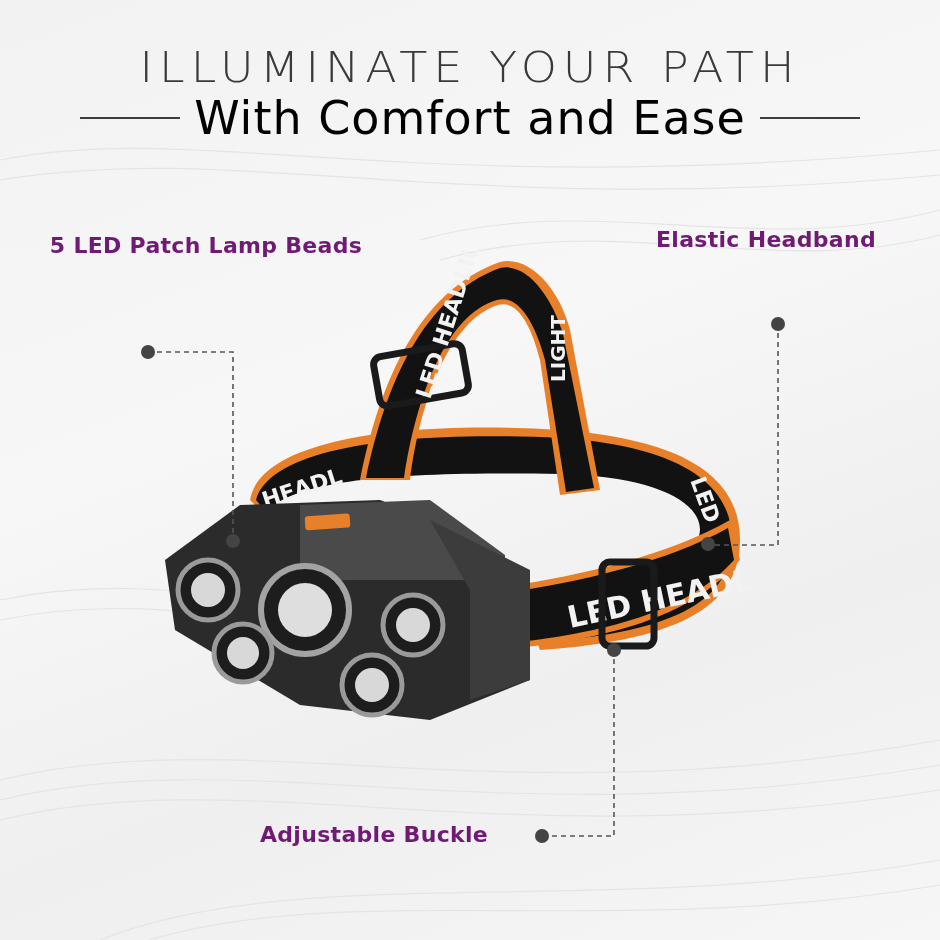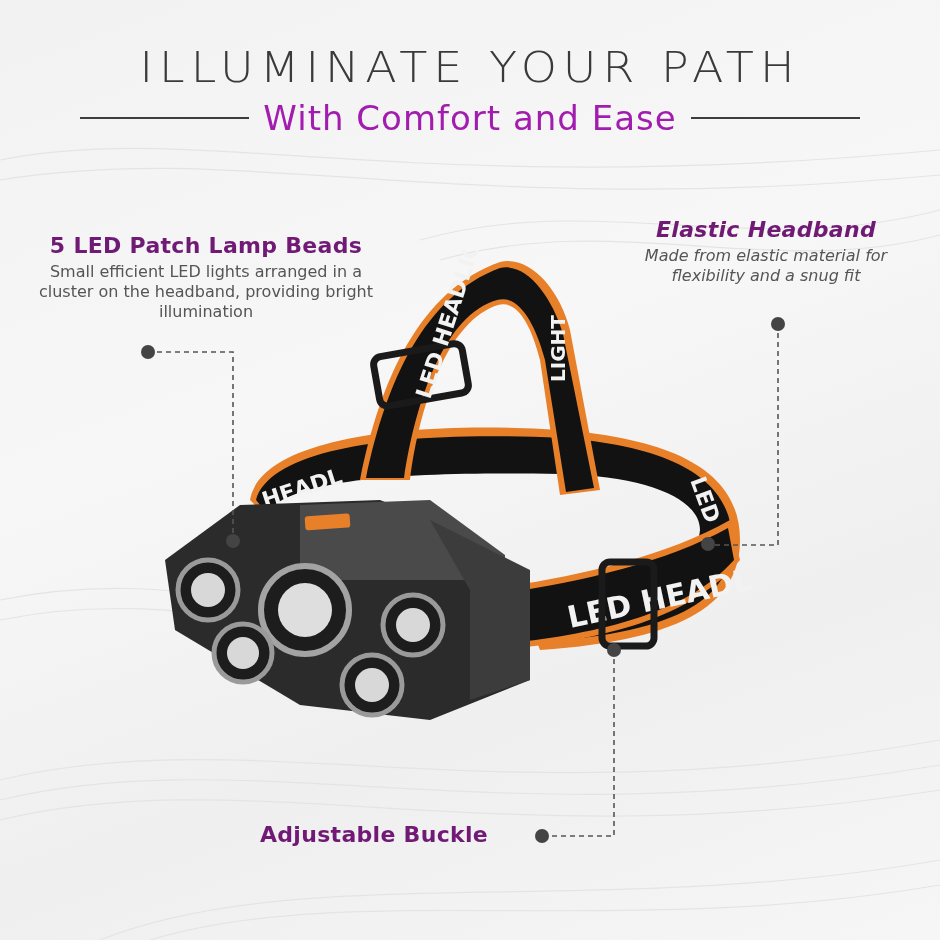--- a/index.html
+++ b/index.html
@@ -14,26 +14,26 @@
     position:absolute; top:40px; left:0; width:940px; text-align:center;
     font-family:"DejaVu Sans", sans-serif; font-weight:300;
     font-size:46px; letter-spacing:6px; color:#3a3a3a; line-height:54px;
     transform: scaleY(0.92);
   }
   .subtitle-row {
     position:absolute; top:96px; left:80px; width:780px; height:44px;
     display:flex; align-items:center; justify-content:center; gap:14px;
   }
   .rule { flex:1; height:2px; background:#3d3d3d; }
-  .subtitle { font-size:34px; color:#a21caf; font-family:"DejaVu Sans", sans-serif; letter-spacing:1px; white-space:nowrap; }
+  .subtitle { font-size:46px; color:#000000; font-family:"DejaVu Sans", sans-serif; letter-spacing:1px; white-space:nowrap; }
   .callout { position:absolute; text-align:center; }
   .callout h2 { margin:0; font-size:22px; font-weight:bold; color:#701a75; letter-spacing:0.3px; }
   .callout p { margin:4px 0 0; font-size:16px; line-height:20px; color:#555; font-weight:normal; }
   .c1 { left:26px; top:233px; width:360px; }
-  .c2 { left:610px; top:217px; width:312px;font-style:italic; }
+  .c2 { left:610px; top:227px; width:312px; }
   .c3 { left:172px; top:822px; width:440px; }
   .c3 h2 { text-align:left; padding-left:88px; }
   .product { position:absolute; left:150px; top:250px; z-index:1; }
   .leader { position:absolute; z-index:2; }
 </style>
 </head>
 <body>
 
 <svg class="waves" width="940" height="940" viewBox="0 0 940 940">
   <g fill="none" stroke="#e4e4e4" stroke-width="1.2">
@@ -53,25 +53,23 @@
 
 <div class="title">ILLUMINATE YOUR PATH</div>
 <div class="subtitle-row">
   <div class="rule"></div>
   <div class="subtitle">With Comfort and Ease</div>
   <div class="rule"></div>
 </div>
 
 <div class="callout c1">
   <h2>5 LED Patch Lamp Beads</h2>
-  <p>Small efficient LED lights arranged in a cluster on the headband, providing bright illumination</p>
 </div>
 <div class="callout c2">
   <h2>Elastic Headband</h2>
-  <p>Made from elastic material for flexibility and a snug fit</p>
 </div>
 <div class="callout c3">
   <h2>Adjustable Buckle</h2>
 </div>
 
 <svg class="product" width="640" height="480" viewBox="150 250 640 480">
 
   <path d="M250 500 C260 440 400 420 560 430 C690 440 740 480 740 540 C740 600 690 640 540 650 L520 600 C640 595 700 570 705 530 C705 495 650 470 560 468 C420 465 300 470 265 515 Z" fill="#e8802a"></path>
   <path d="M256 500 C270 448 400 430 560 438 C680 446 732 484 732 540 C732 596 684 632 540 642 L524 606 C640 600 696 572 700 530 C700 500 650 476 560 474 C420 472 300 476 266 512 Z" fill="#121212"></path>
 

